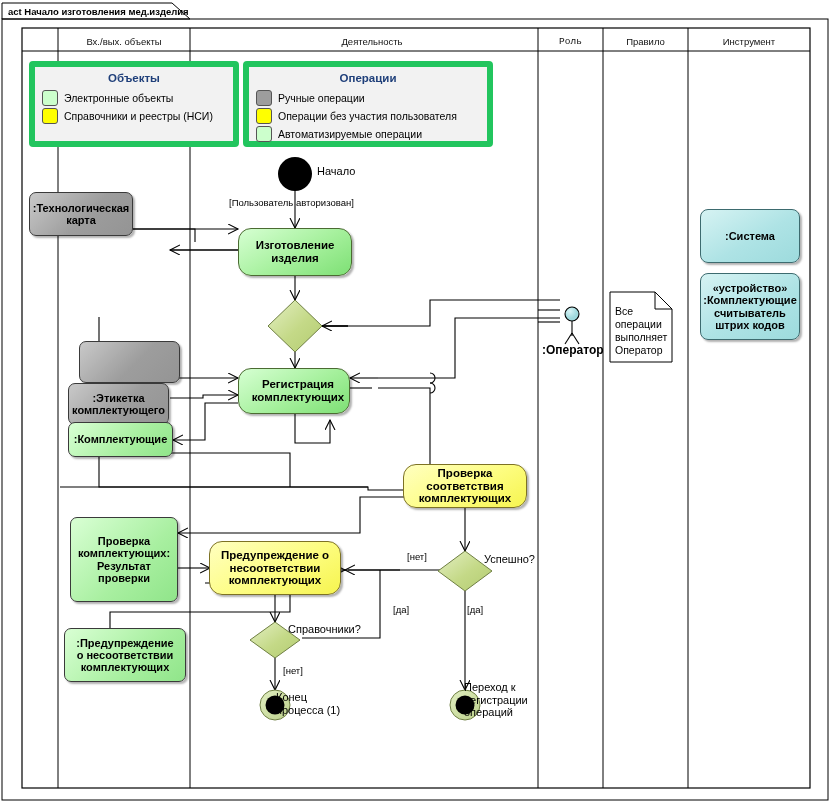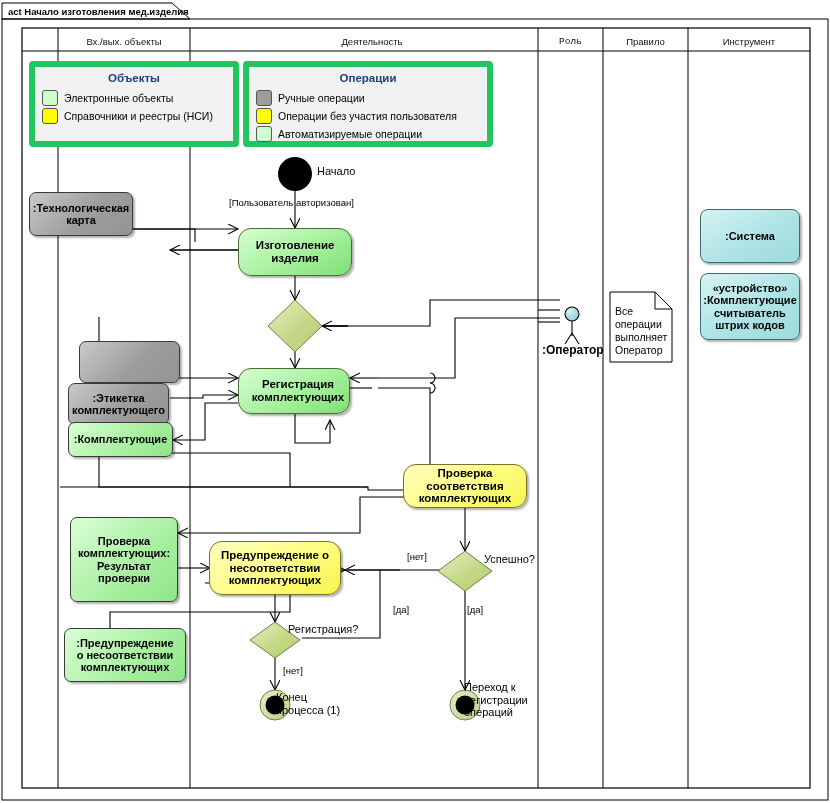--- a/index.html
+++ b/index.html
@@ -283,21 +283,21 @@
 комплектующих</span>
   </div>
 
   <div class="node act act-yellow" style="left:209px;top:541px;width:132px;height:54px;">
     <span style="white-space: pre-line;">Предупреждение о
 несоответствии
 комплектующих</span>
   </div>
 
   <div class="lbl" style="left:484px;top:553px;">Успешно?</div>
-  <div class="lbl" style="left:288px;top:623px;">Регистрация?</div>
+  <div class="lbl" style="left:288px;top:623px;">Справочники?</div>
 
   <div class="guard" style="left:407px;top:551px;">[нет]</div>
   <div class="guard" style="left:467px;top:604px;">[да]</div>
   <div class="guard" style="left:393px;top:604px;">[да]</div>
   <div class="guard" style="left:283px;top:665px;">[нет]</div>
 
   <div class="lbl" style="left: 276px; top: 691px; white-space: pre-line;">Конец
 процесса (1)</div>
   <div class="lbl" style="left: 464px; top: 681px; white-space: pre-line;">Переход к
 регистрации

